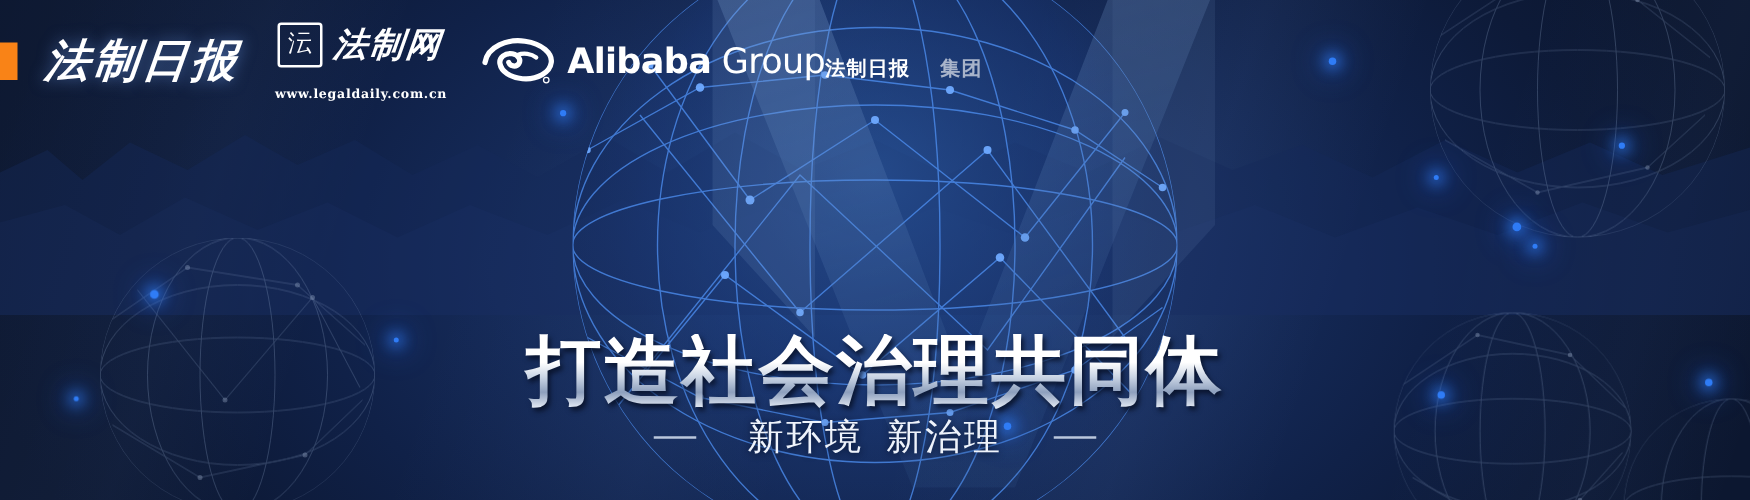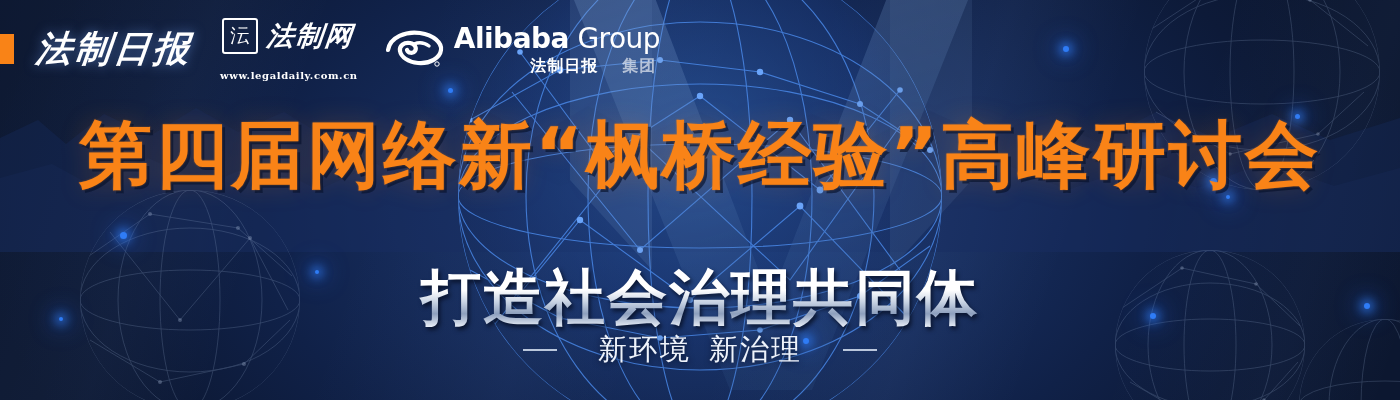--- a/index.html
+++ b/index.html
@@ -141,21 +141,21 @@
     align-self: flex-start;
     padding-left: 2px;
   }
 
   .logo-ali {
     display: flex;
     align-items: center;
     white-space: nowrap;
   }
   .ali-smile { margin-right: 8px; }
-  .ali-text { display: flex; flex-direction: column; line-height: 1; }
+  .ali-text { display: flex; flex-direction: row; line-height: 1; }
   .ali-en {
     font-family: "DejaVu Sans", "Liberation Sans", sans-serif;
     font-size: 28px;
     color: #ffffff;
     letter-spacing: -0.5px;
   }
   .ali-en b { font-weight: 700; }
   .ali-en span { font-weight: 400; }
   .ali-cn {
     font-family: "DejaVu Sans", "Liberation Sans", sans-serif;
@@ -434,21 +434,20 @@
         <div class="ali-en">
           <b>Alibaba</b><span>&nbsp;</span><span>Group</span>
         </div>
         <div class="ali-cn">
           <span>法制日报</span><i>集团</i>
         </div>
       </div>
     </div>
   </div>
 
-  <div class="title-main">第四届网络新“枫桥经验”高峰研讨会</div>
 
   <div class="title-sub">打造社会治理共同体</div>
 
   <div class="tagline">
     <span class="tag-rule"></span>
     <span class="tag-words">
       <span>新环境</span>
       <span>新治理</span>
     </span>
     <span class="tag-rule"></span>

